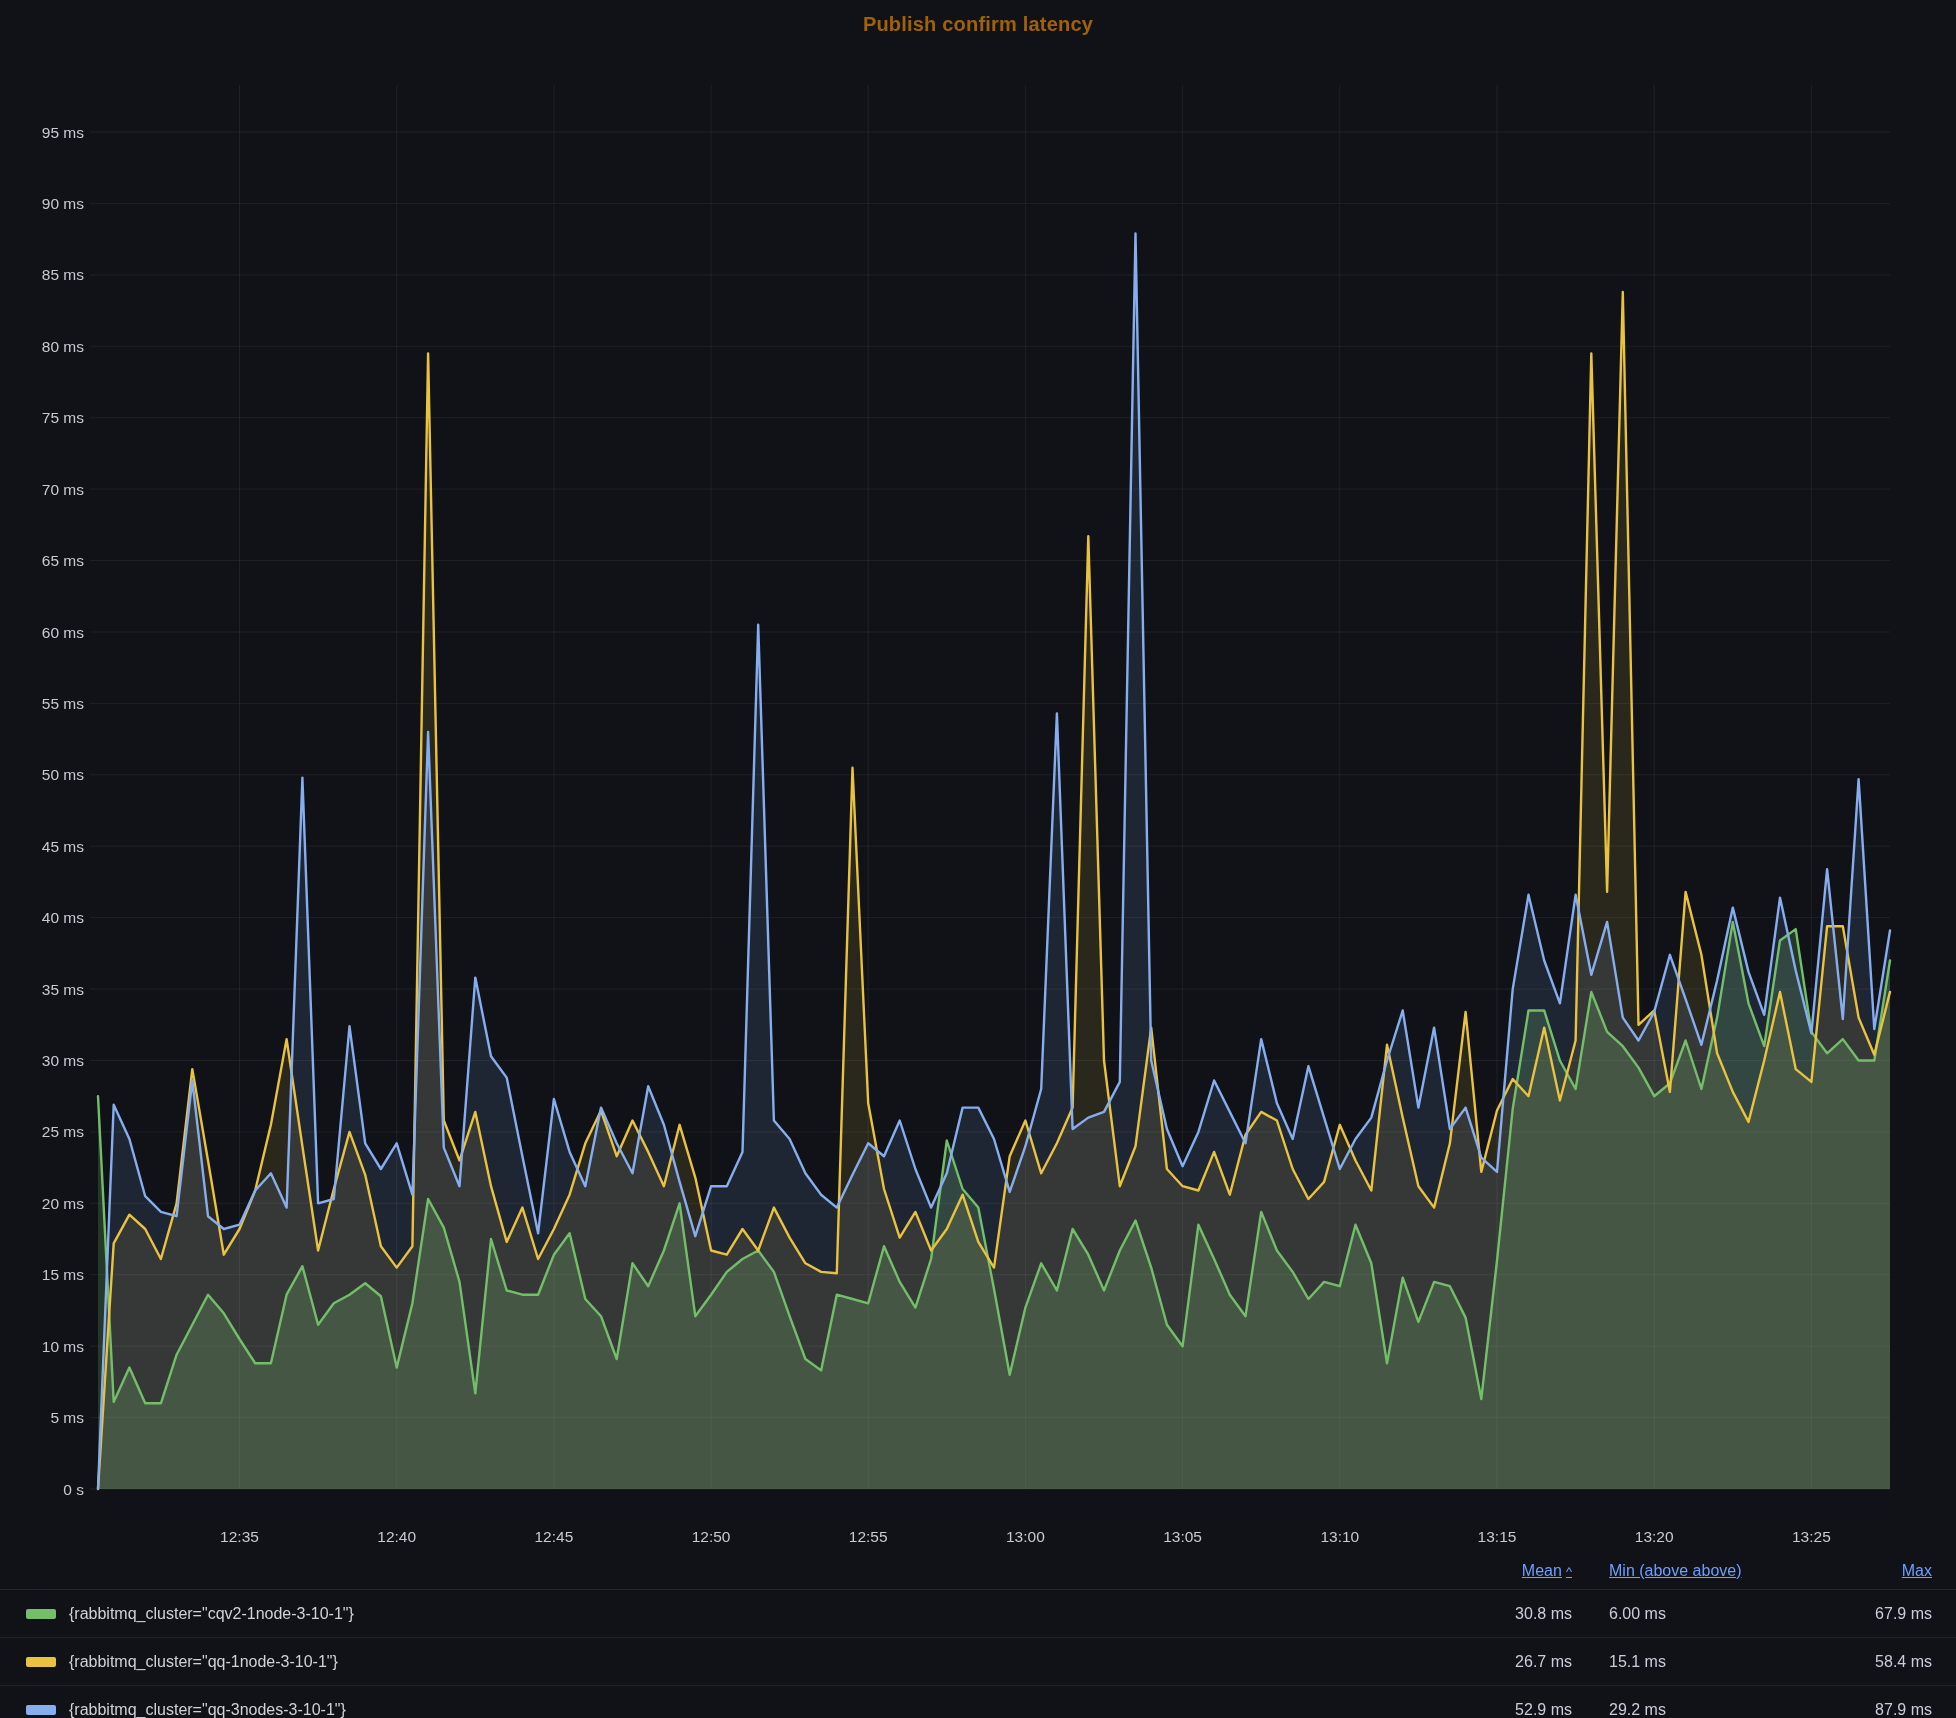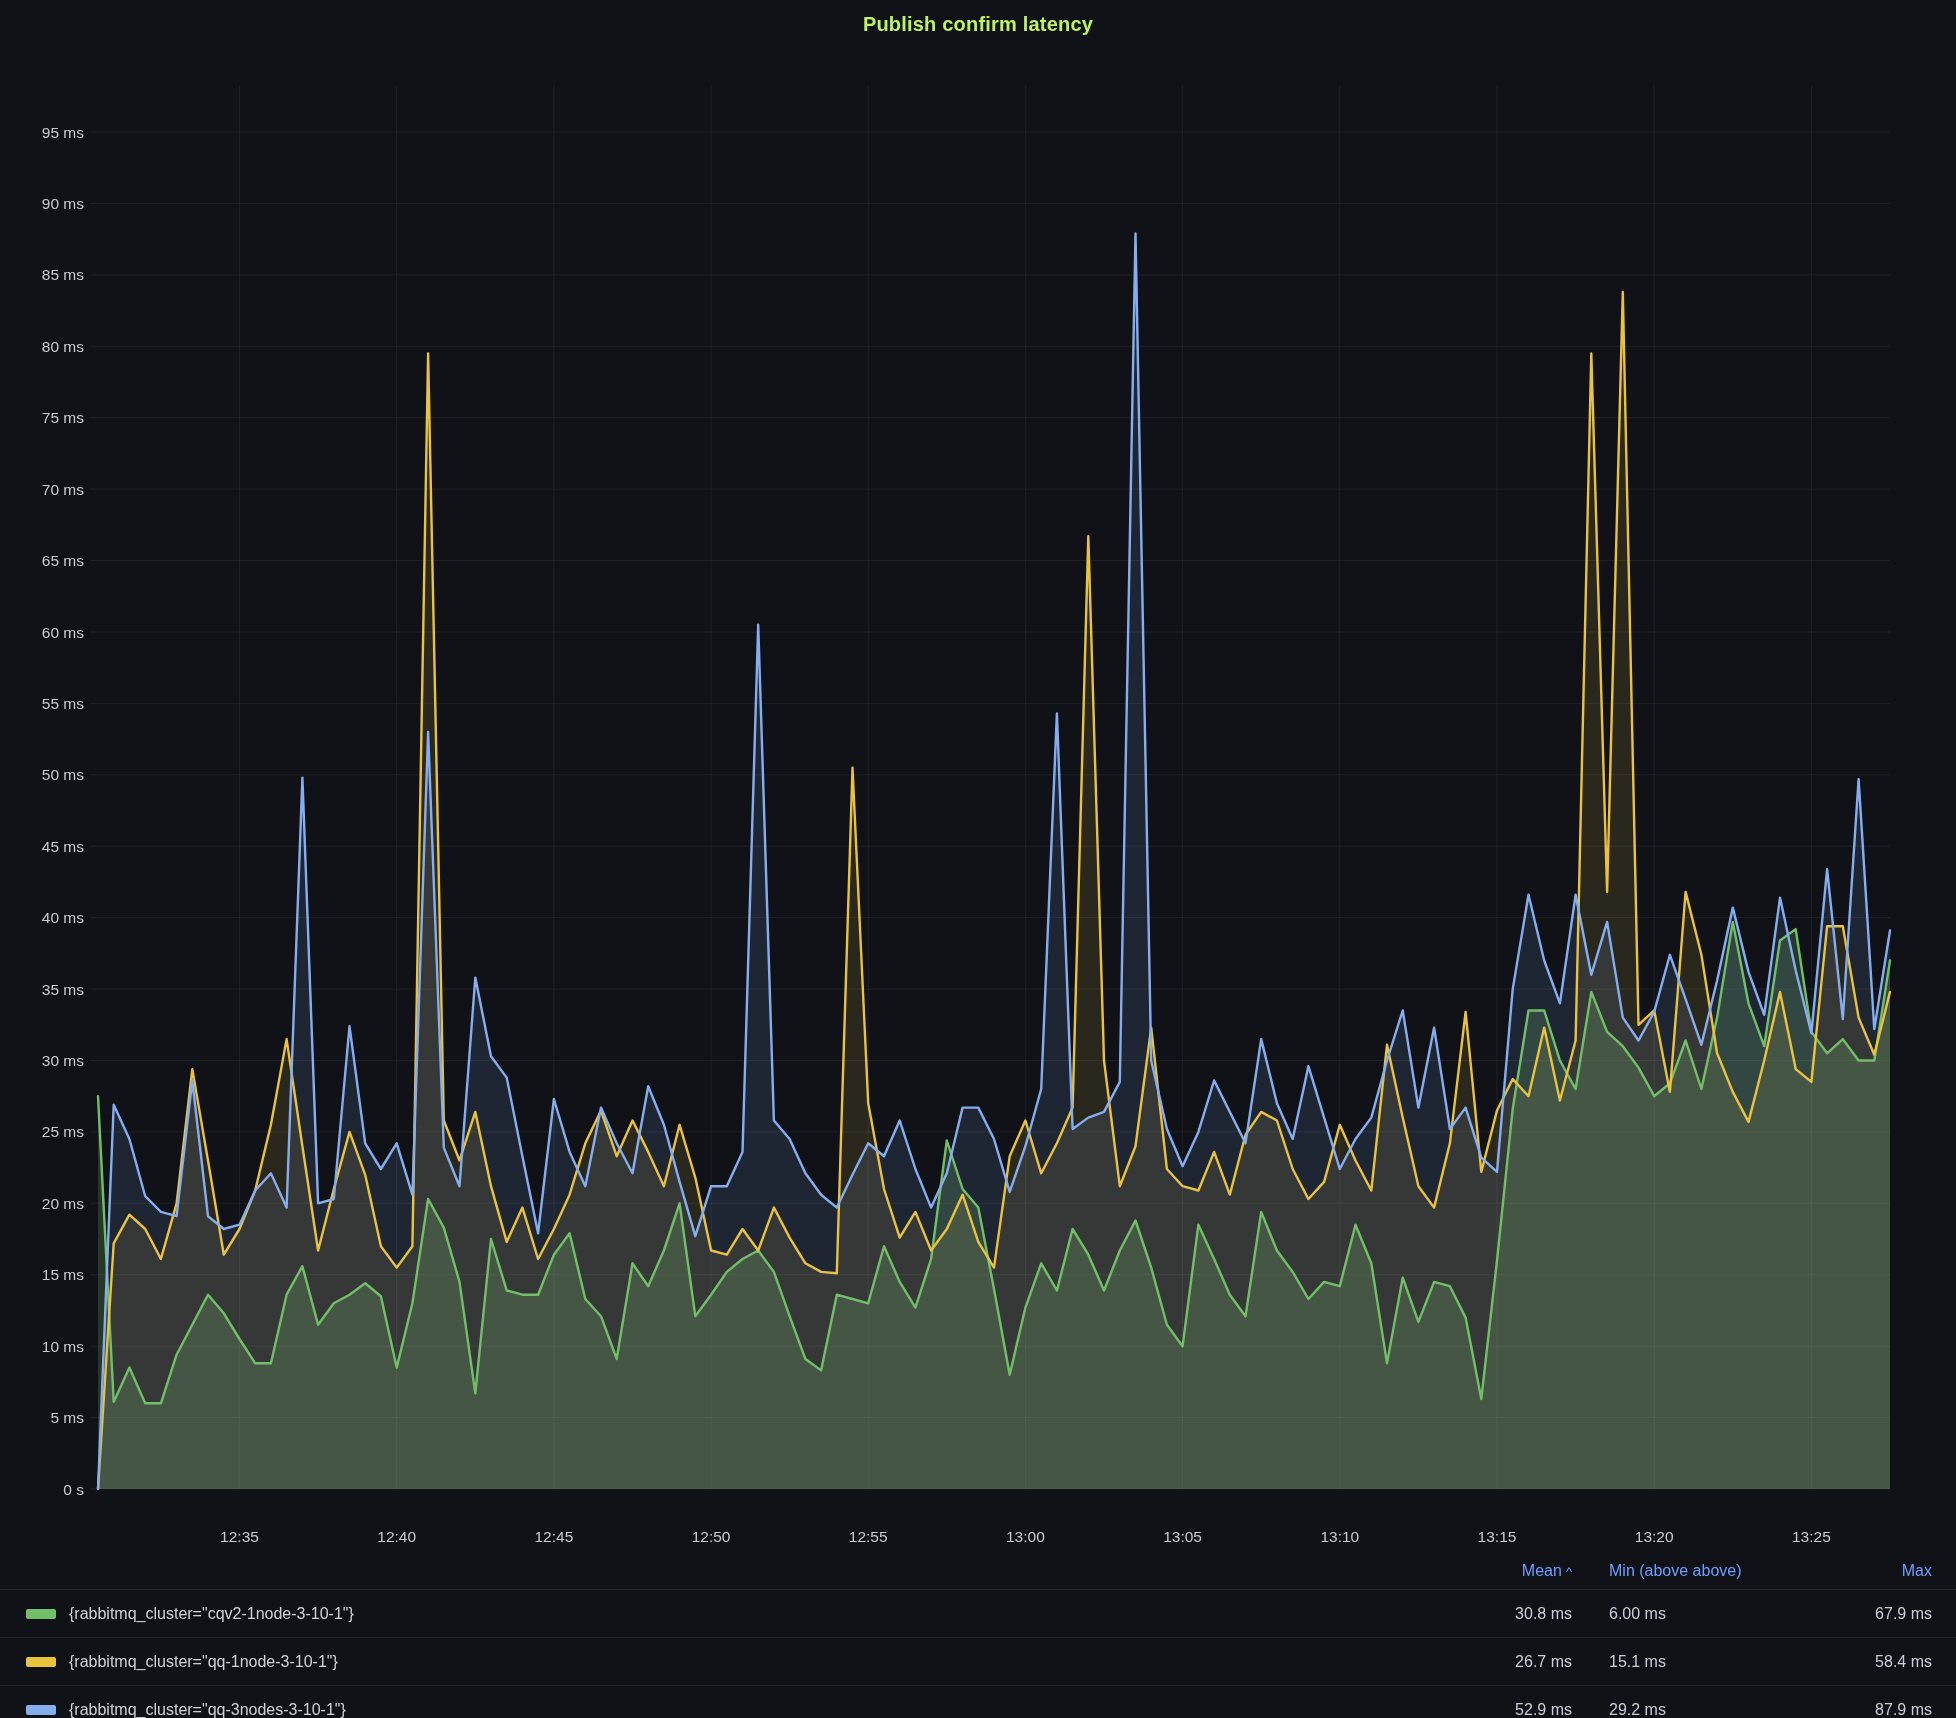--- a/index.html
+++ b/index.html
@@ -4,38 +4,38 @@
 <style>
   html,body{margin:0;padding:0;background:#111217;}
   body{
     width:1956px;height:1718px;position:relative;overflow:hidden;
     font-family:"Liberation Sans","DejaVu Sans",sans-serif;
     -webkit-font-smoothing:antialiased;
   }
   .panel-title{
     position:absolute;top:0;left:0;width:100%;height:48px;
     display:flex;align-items:center;justify-content:center;
-    color:#bef264;font-size:20px;font-weight:600;letter-spacing:.2px;
+    color:#a16207;font-size:20px;font-weight:600;letter-spacing:.2px;
   }
   #chart{position:absolute;top:0;left:0;}
   .ytick,.xtick{
     fill:#c8c9d3;font-size:15.5px;font-family:"Liberation Sans","DejaVu Sans",sans-serif;
   }
   .gridline{stroke:rgba(204,204,220,0.08);stroke-width:1;}
   
   .legend{
     position:absolute;left:0;right:0;top:1552px;
     color:#ccccdc;font-size:16px;
   }
   .lrow{
     display:flex;align-items:center;
     padding-left:26px;padding-right:24px;
     border-bottom:1px solid #202228;
   }
-  .lrow.header{height:37px;color:#6e9fff;font-weight:500;border-bottom:1px solid #26282f;}
+  .lrow.header{height:37px;color:#6e9fff;font-weight:500;border-bottom:1px solid #26282f;text-decoration:underline;}
   .lrow.series{height:47px;}
   .lname{flex:1;display:flex;align-items:center;min-width:0;}
   .swatch{width:30px;height:10px;border-radius:2px;margin-right:13px;flex:0 0 auto;}
   .lbl{color:#d0d1d9;white-space:nowrap;cursor:pointer;}
   .col-mean{width:150px;text-align:right;white-space:nowrap;}
   .col-min{width:220px;text-align:left;padding-left:37px;box-sizing:border-box;white-space:nowrap;}
   .col-max{width:140px;text-align:right;white-space:nowrap;}
   .sort-caret{font-size:13px;margin-left:4px;}
   .hdr{cursor:pointer;}
 </style>

